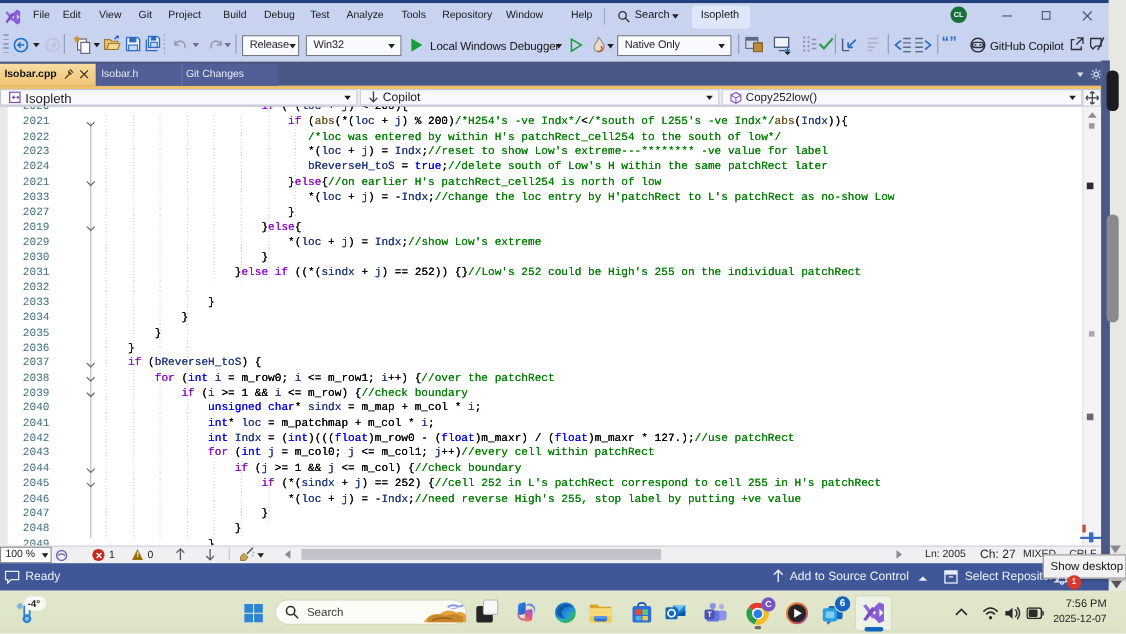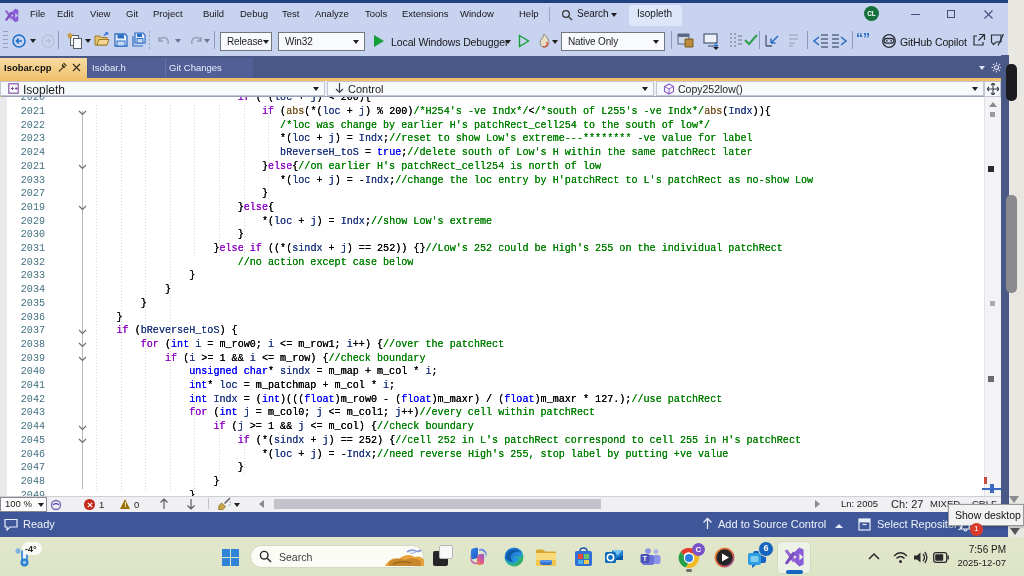--- a/index.html
+++ b/index.html
@@ -26,21 +26,21 @@
 <div class="m" style="left:30px">File</div>
 <div class="m" style="left:57px">Edit</div>
 <div class="m" style="left:90px">View</div>
 <div class="m" style="left:126px">Git</div>
 <div class="m" style="left:153px">Project</div>
 <div class="m" style="left:203px">Build</div>
 <div class="m" style="left:240px">Debug</div>
 <div class="m" style="left:282px">Test</div>
 <div class="m" style="left:315px">Analyze</div>
 <div class="m" style="left:365px">Tools</div>
-<div class="m" style="left:402px">Extensions</div>
+<div class="m" style="left:402px">Repository</div>
 <div class="m" style="left:460px">Window</div>
 <div class="m" style="left:519px">Help</div>
 <div class="ab" style="left:549px;top:7px;width:1px;height:15px;background:#9aa6c6"></div>
 <svg class="ab" style="left:561px;top:9px" width="12" height="12" viewBox="0 0 12 12">
     <circle cx="5" cy="5" r="3.4" fill="none" stroke="#333" stroke-width="1.2"></circle>
     <path d="M7.6 7.6 L11 11" stroke="#333" stroke-width="1.2"></path>
   </svg>
 <div class="m" style="left:577px;font-size:10px">Search</div>
 <div class="car" style="left:611px;top:13px"></div>
 <div class="ab" style="left:629px;top:4.5px;width:53px;height:21px;background:#dee7fa;border-radius:3px"></div>
@@ -189,21 +189,21 @@
 <svg class="ab" style="left:8px;top:83px" width="11" height="11" viewBox="0 0 11 11">
     <rect x="0.8" y="0.8" width="9.4" height="9.4" fill="none" stroke="#7a4a9e" stroke-width="1.1"></rect>
     <path d="M3 5.5 L6 5.5 M4.5 4 L4.5 7 M7 5.5 L9.5 5.5 M8.2 4.2 L8.2 6.8" stroke="#7a4a9e" stroke-width="1"></path>
   </svg>
 <div class="t" style="left:23px;top:82.5px;font-size:12px;color:#1e1e1e">Isopleth</div>
 <div class="car" style="left:313px;top:86.5px;border-left-width:3px;border-right-width:3px"></div>
 <div class="ab" style="left:327px;top:80.5px;width:327px;height:15.5px;background:#f8f9fd;border:1px solid #c2c6d4"></div>
 <svg class="ab" style="left:334px;top:82px" width="11" height="12" viewBox="0 0 11 12">
     <path d="M5.5 1 L5.5 10 M2 7 L5.5 10.5 L9 7" stroke="#3a3f48" stroke-width="1.2" fill="none"></path>
   </svg>
-<div class="t" style="left:348px;top:83px;font-size:11px;color:#1e1e1e">Control</div>
+<div class="t" style="left:348px;top:83px;font-size:11px;color:#1e1e1e">Copilot</div>
 <div class="car" style="left:642px;top:86.5px;border-left-width:3px;border-right-width:3px"></div>
 <div class="ab" style="left:656px;top:80.5px;width:328px;height:15.5px;background:#f8f9fd;border:1px solid #c2c6d4"></div>
 <svg class="ab" style="left:663px;top:82.5px" width="12" height="12" viewBox="0 0 12 12">
     <path d="M6 1 L10.5 3.5 L10.5 8.5 L6 11 L1.5 8.5 L1.5 3.5 Z" fill="none" stroke="#8a5cc0" stroke-width="1.1"></path>
     <path d="M1.5 3.5 L6 6 L10.5 3.5 M6 6 L6 11" fill="none" stroke="#8a5cc0" stroke-width="1"></path>
   </svg>
 <div class="t" style="left:678px;top:83px;font-size:10.5px;color:#1e1e1e">Copy252low()</div>
 <div class="car" style="left:972px;top:86.5px;border-left-width:3px;border-right-width:3px"></div>
 <div class="ab" style="left:0;top:97px;width:984px;height:473px;background:#fff;overflow:hidden" id="ed">
 <div class="ab" style="left:0;top:0;width:7px;height:399px;background:#e9e9ec"></div>
@@ -268,31 +268,30 @@
       <path d="M1 1 L4.5 4.5 L8 1" stroke="#6a6a6a" stroke-width="1.1" fill="none"></path>
     </svg>
 <svg class="chv" style="top:327.6px" width="9" height="6" viewBox="0 0 9 6">
       <path d="M1 1 L4.5 4.5 L8 1" stroke="#6a6a6a" stroke-width="1.1" fill="none"></path>
     </svg>
 <svg class="chv" style="top:341.3px" width="9" height="6" viewBox="0 0 9 6">
       <path d="M1 1 L4.5 4.5 L8 1" stroke="#6a6a6a" stroke-width="1.1" fill="none"></path>
     </svg>
 <div class="cl" style="top:-5.7px"><span style="padding-left:169.68px"><i class="c">if</i> (*(<i class="v">loc</i> + <i class="v">j</i>) &lt; 200){</span></div>
 <div class="cl" style="top:8.0px"><span style="padding-left:193.92px"><i class="c">if</i> (<i class="f">abs</i>(*(<i class="v">loc</i> + <i class="v">j</i>) % 200)<i class="g">/*H254's -ve Indx*/</i>&lt;<i class="g">/*south of L255's -ve Indx*/</i><i class="f">abs</i>(<i class="v">Indx</i>)){</span></div>
-<div class="cl" style="top:21.7px"><span style="padding-left:212.1px"><i class="g">/*loc was change by earlier H's patchRect_cell254 to the south of low*/</i></span></div>
+<div class="cl" style="top:21.7px"><span style="padding-left:212.1px"><i class="g">/*loc was entered by within H's patchRect_cell254 to the south of low*/</i></span></div>
 <div class="cl" style="top:35.4px"><span style="padding-left:212.1px">*(<i class="v">loc</i> + <i class="v">j</i>) = <i class="v">Indx</i>;<i class="g">//reset to show Low's extreme---******** -ve value for label</i></span></div>
 <div class="cl" style="top:49.1px"><span style="padding-left:212.1px"><i class="v">bReverseH_toS</i> = <i class="k">true</i>;<i class="g">//delete south of Low's H within the same patchRect later</i></span></div>
 <div class="cl" style="top:62.8px"><span style="padding-left:193.92px">}<i class="c">else</i>{<i class="g">//on earlier H's patchRect_cell254 is north of low</i></span></div>
 <div class="cl" style="top:76.5px"><span style="padding-left:212.1px">*(<i class="v">loc</i> + <i class="v">j</i>) = -<i class="v">Indx</i>;<i class="g">//change the loc entry by H'patchRect to L's patchRect as no-show Low</i></span></div>
 <div class="cl" style="top:90.2px"><span style="padding-left:193.92px">}</span></div>
 <div class="cl" style="top:103.9px"><span style="padding-left:169.68px">}<i class="c">else</i>{</span></div>
 <div class="cl" style="top:117.6px"><span style="padding-left:193.92px">*(<i class="v">loc</i> + <i class="v">j</i>) = <i class="v">Indx</i>;<i class="g">//show Low's extreme</i></span></div>
 <div class="cl" style="top:131.3px"><span style="padding-left:169.68px">}</span></div>
 <div class="cl" style="top:145.0px"><span style="padding-left:145.44px">}<i class="c">else</i> <i class="c">if</i> ((*(<i class="v">sindx</i> + <i class="v">j</i>) == 252)) {}<i class="g">//Low's 252 could be High's 255 on the individual patchRect</i></span></div>
-<div class="cl" style="top:158.7px"><span style="padding-left:169.68px"><i class="g">//no action except case below</i></span></div>
 <div class="cl" style="top:172.4px"><span style="padding-left:121.2px">}</span></div>
 <div class="cl" style="top:186.1px"><span style="padding-left:96.96px">}</span></div>
 <div class="cl" style="top:199.8px"><span style="padding-left:72.72px">}</span></div>
 <div class="cl" style="top:213.5px"><span style="padding-left:48.48px">}</span></div>
 <div class="cl" style="top:227.2px"><span style="padding-left:48.48px"><i class="c">if</i> (<i class="v">bReverseH_toS</i>) {</span></div>
 <div class="cl" style="top:240.9px"><span style="padding-left:72.72px"><i class="c">for</i> (<i class="k">int</i> <i class="v">i</i> = m_row0; <i class="v">i</i> &lt;= m_row1; <i class="v">i</i>++) {<i class="g">//over the patchRect</i></span></div>
 <div class="cl" style="top:254.6px"><span style="padding-left:96.96px"><i class="c">if</i> (<i class="v">i</i> &gt;= 1 &amp;&amp; <i class="v">i</i> &lt;= m_row) {<i class="g">//check boundary</i></span></div>
 <div class="cl" style="top:282.0px"><span style="padding-left:121.2px"><i class="k">int</i>* <i class="v">loc</i> = m_patchmap + m_col * <i class="v">i</i>;</span></div>
 <div class="cl" style="top:268.3px"><span style="padding-left:121.2px"><i class="k">unsigned</i> <i class="k">char</i>* <i class="v">sindx</i> = m_map + m_col * <i class="v">i</i>;</span></div>
 <div class="cl" style="top:295.7px"><span style="padding-left:121.2px"><i class="k">int</i> <i class="v">Indx</i> = (<i class="k">int</i>)(((<i class="k">float</i>)m_row0 - (<i class="k">float</i>)m_maxr) / (<i class="k">float</i>)m_maxr * 127.);<i class="g">//use patchRect</i></span></div>

